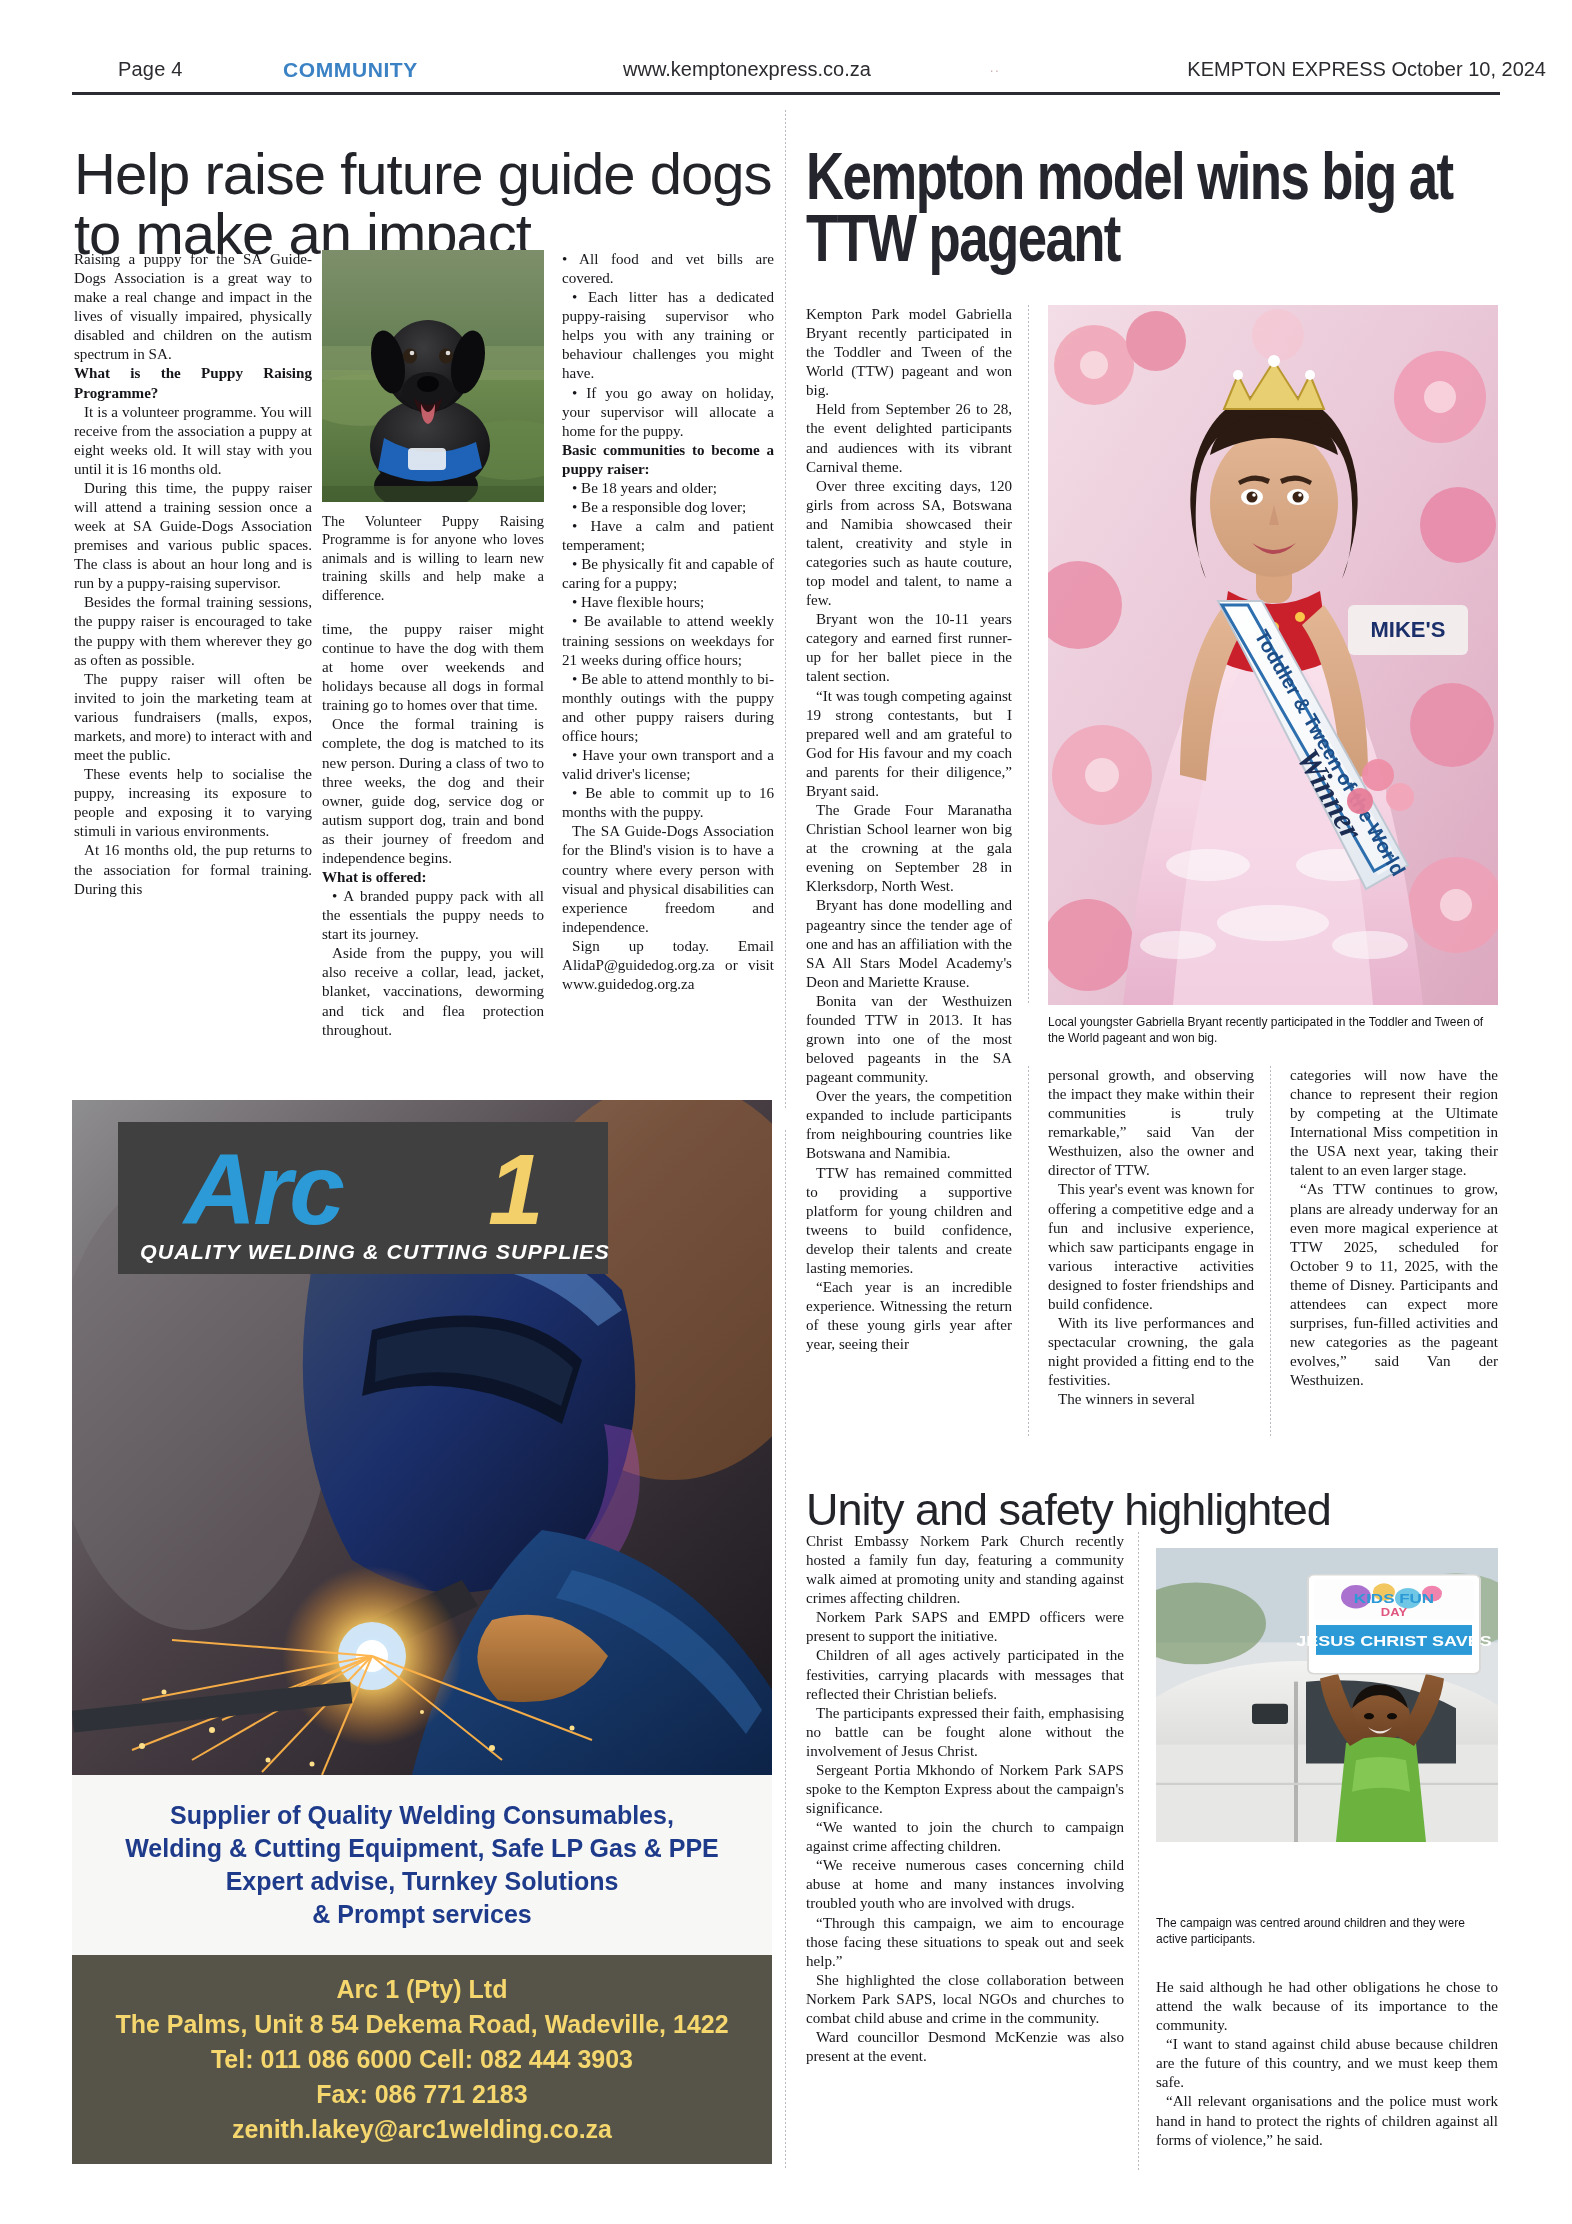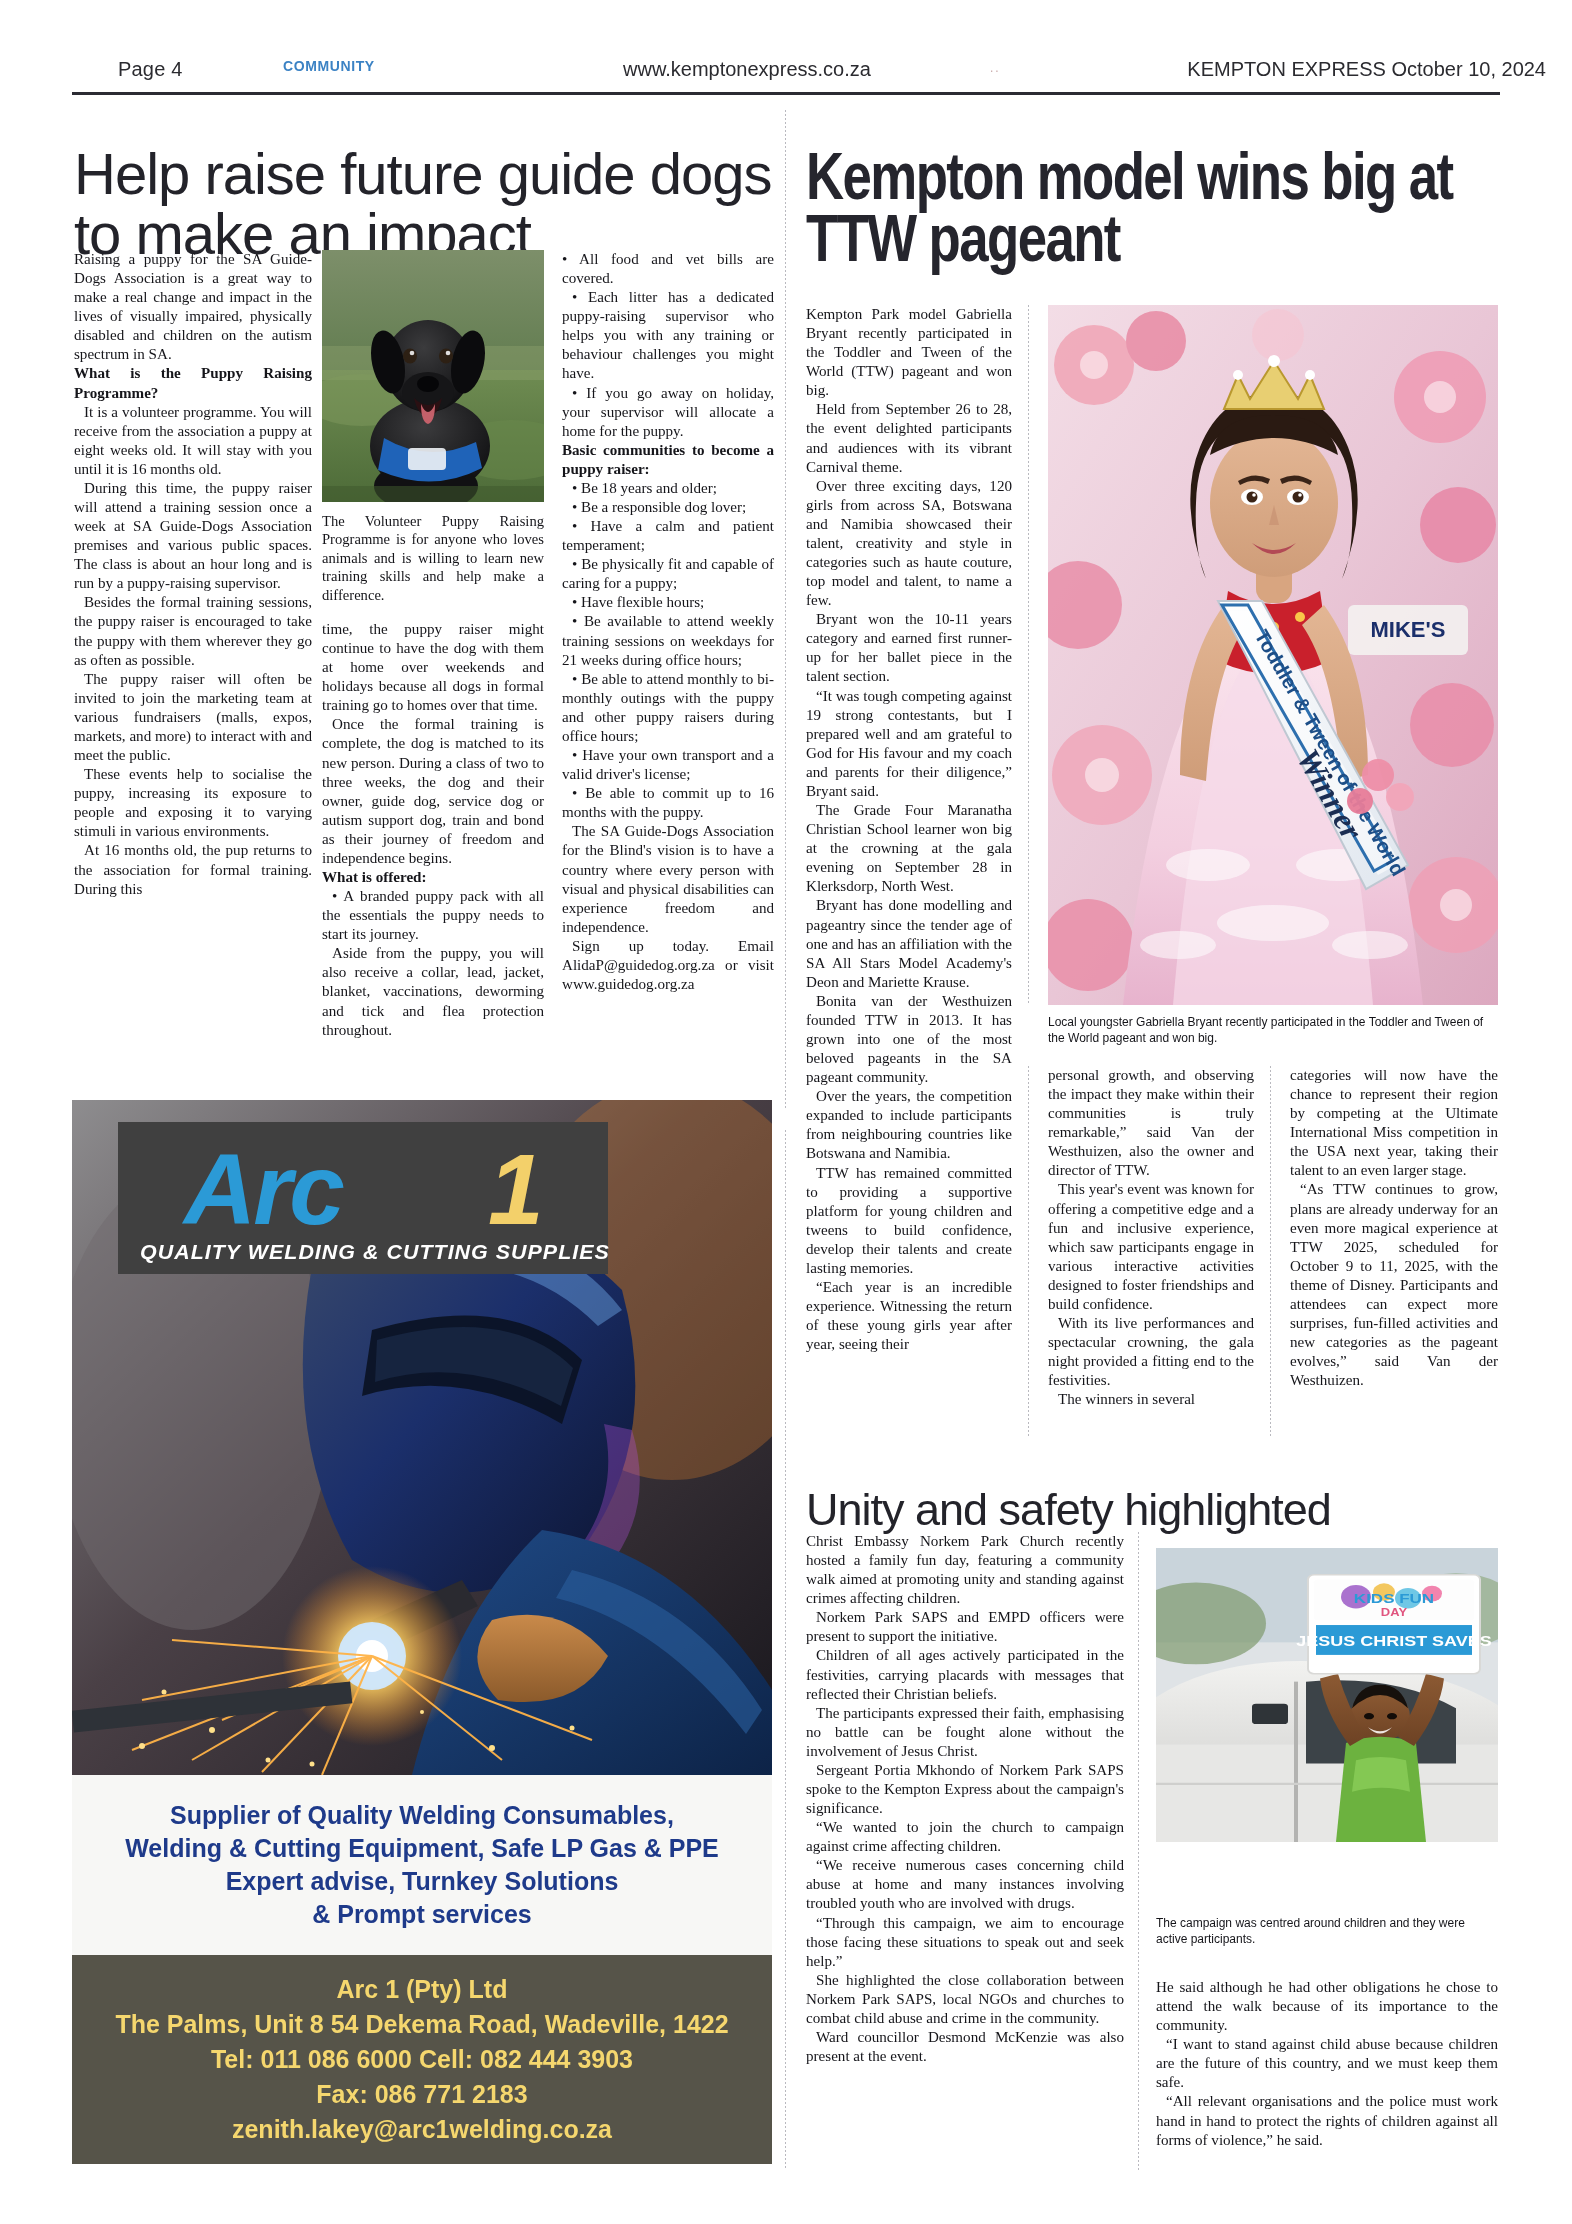--- a/index.html
+++ b/index.html
@@ -10,21 +10,21 @@
     color:#1c1c20;
     -webkit-font-smoothing:antialiased;
   }
   .page{position:relative;width:1572px;height:2224px;overflow:hidden;}
 
   
   .masthead{position:absolute;left:72px;top:58px;width:1428px;height:34px;margin-left:46px;}
   .mh-page{position:absolute;left:0;top:0;font-family:"Liberation Sans",sans-serif;
            font-size:20px;color:#2b2b30;letter-spacing:.2px;}
   .mh-section{position:absolute;left:165px;top:0;font-family:"Liberation Sans",sans-serif;
-              font-size:14px;font-weight:bold;color:#3b82c4;letter-spacing:.6px;}
+              font-size:21px;font-weight:bold;color:#3b82c4;letter-spacing:.6px;}
   .mh-url{position:absolute;left:505px;top:0;font-family:"Liberation Sans",sans-serif;
           font-size:20px;color:#2b2b30;text-align:center;}
   .mh-dots{position:absolute;left:872px;top:3px;font-family:"Liberation Sans",sans-serif;
            font-size:12px;color:#c9a9a9;letter-spacing:2px;}
   .mh-right{position:absolute;right:0;top:0;font-family:"Liberation Sans",sans-serif;
             font-size:20px;color:#2b2b30;white-space:nowrap;}
   .mh-rule{position:absolute;left:72px;top:92px;width:1428px;height:3px;background:#2b2b33;}
 
   
   .vrule{position:absolute;width:1px;background:repeating-linear-gradient(to bottom,#b9b9bf 0 2px,transparent 2px 4px);}

